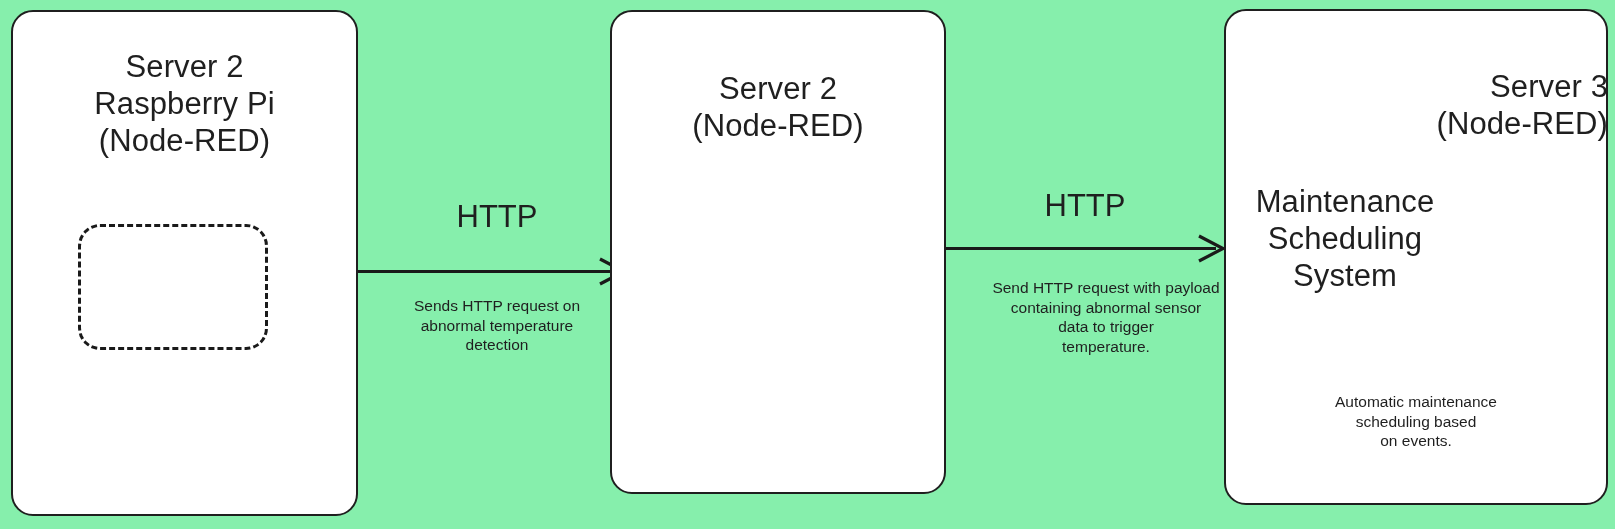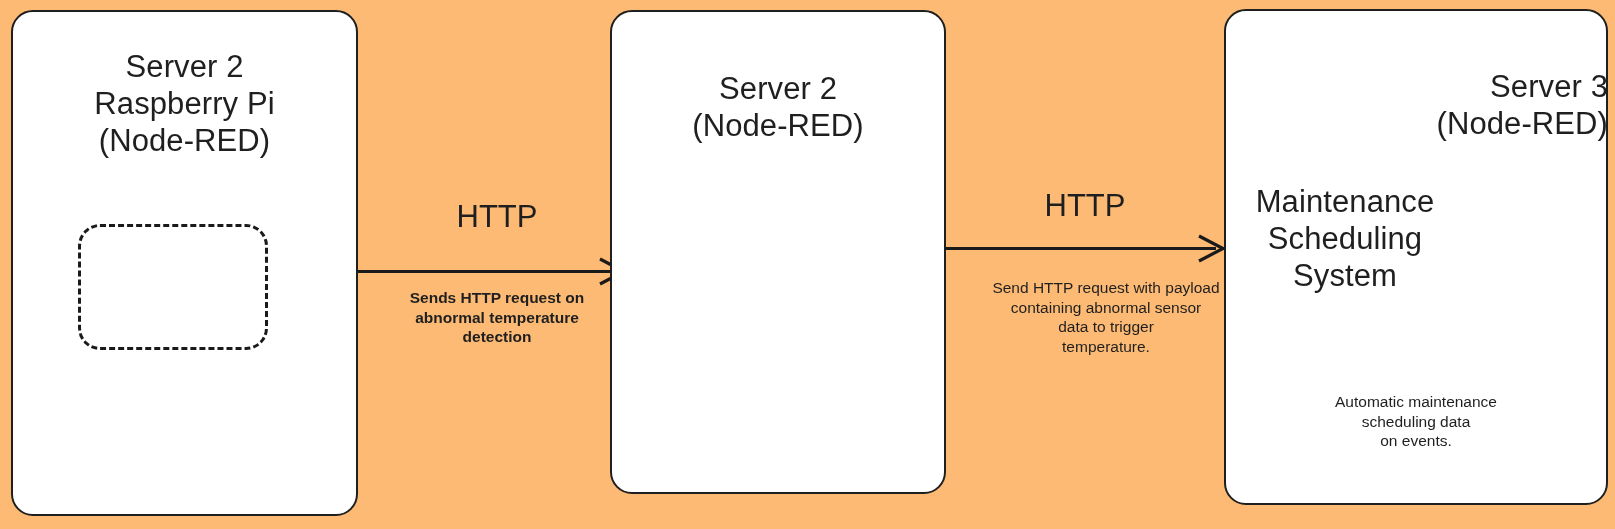--- a/index.html
+++ b/index.html
@@ -8,21 +8,21 @@
     background: #ffffff;
   }
   body {
     font-family: "Liberation Sans", sans-serif;
     color: #1a1a1a;
   }
   #canvas {
     position: relative;
     width: 1615px;
     height: 529px;
-    background: #fdba74;
+    background: #86efac;
     overflow: hidden;
   }
 
   
   .node {
     position: absolute;
     box-sizing: border-box;
     background: #ffffff;
     border: 2px solid #1f1f1f;
     border-radius: 22px;
@@ -89,21 +89,21 @@
   <div class="node-dashed" style="left:78px; top:224px; width:190px; height:126px;"></div>
 
 
   <svg class="edge" width="1615" height="529">
     <line x1="358" y1="271.5" x2="617" y2="271.5"></line>
     <polyline class="head" points="600,259 624,271.5 600,284"></polyline>
   </svg>
 
   <div class="tx edge-label" style="left:397px; top:199px; width:200px;">HTTP</div>
 
-  <div class="tx small" style="left:363px; top:288px; width:268px;font-weight:bold;">Sends HTTP request on
+  <div class="tx small" style="left:363px; top:296px; width:268px;">Sends HTTP request on
 abnormal temperature
 detection</div>
 
   <div class="node" style="left:610px; top:10px; width:336px; height:484px;"></div>
 
   <div class="tx title" style="left:610px; top:70px; width:336px;">Server 2
 (Node-RED)</div>
 
 
   <svg class="edge" width="1615" height="529">
@@ -121,16 +121,16 @@
   <div class="node" style="left:1224px; top:9px; width:384px; height:496px;"></div>
 
   <div class="tx title" style="left:1224px; top:68px; width:384px;text-align:right;">Server 3
 (Node-RED)</div>
 
   <div class="tx title" style="left:1153px; top:183px; width:384px;">Maintenance
 Scheduling
 System</div>
 
   <div class="tx small" style="left:1224px; top:392px; width:384px;">Automatic maintenance
-scheduling data
+scheduling based
 on events.</div>
 
 </div>
 
 </body></html>

